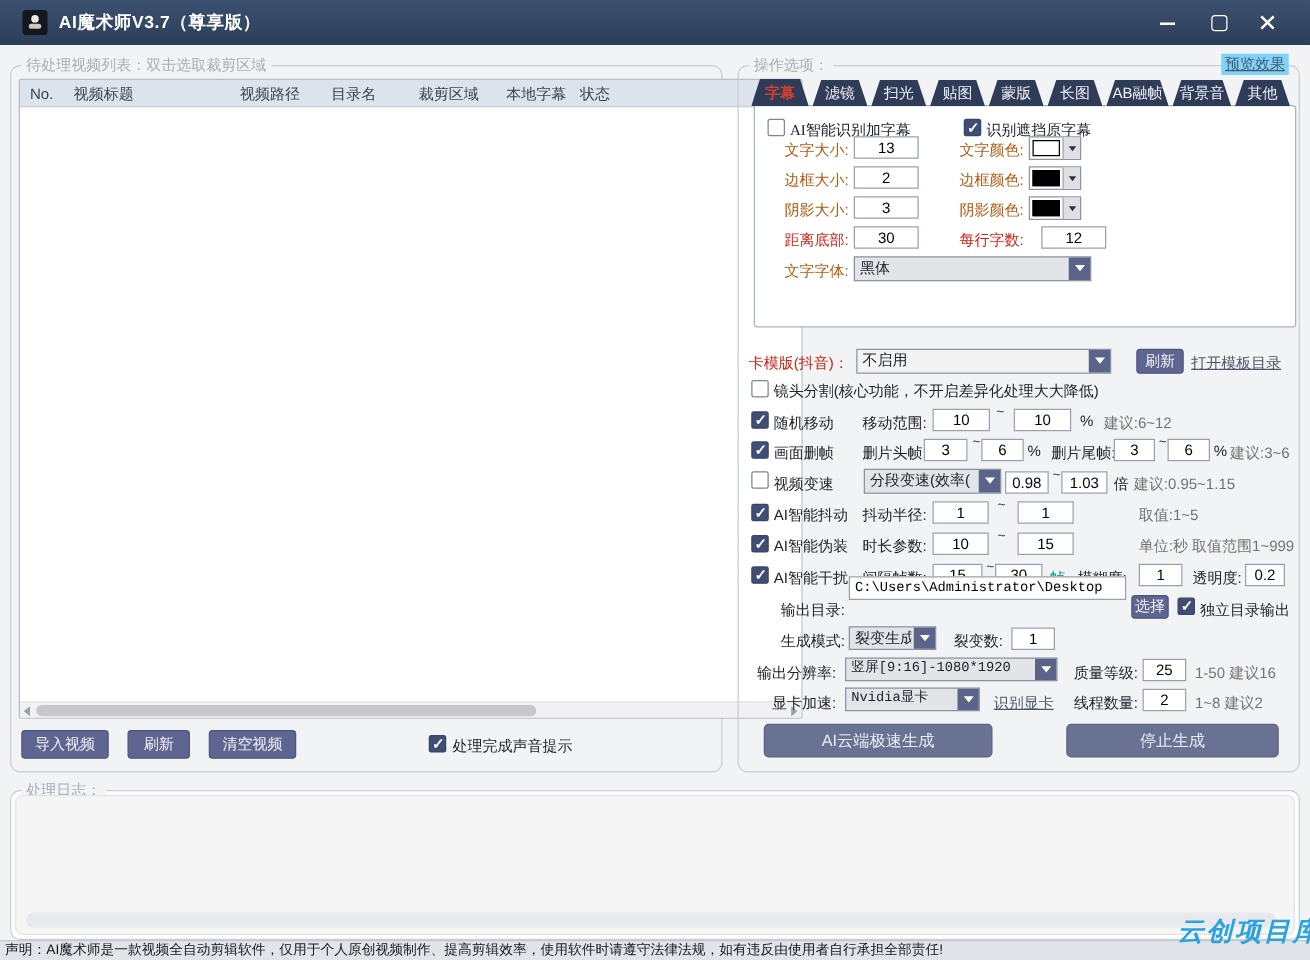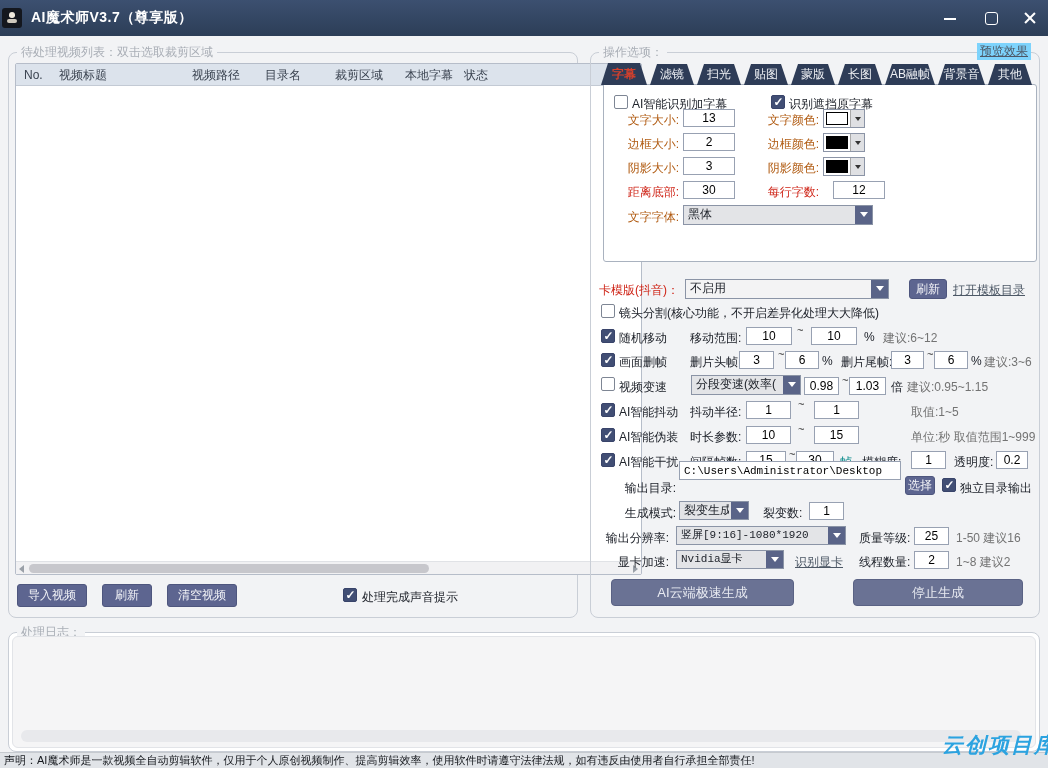--- a/index.html
+++ b/index.html
@@ -5,21 +5,21 @@
   * { box-sizing: border-box; }
   html,body { margin:0; padding:0; }
   body {
     width:1048px; height:768px; position:relative; overflow:hidden;
     background:#f2f3f5; font-family:"Liberation Sans", sans-serif; color:#20242c;
   }
   
   .titlebar {
     position:absolute; top:0; left:0; width:1048px; height:36px;
     background:linear-gradient(#3c5070,#2c3e57);
-    display:flex; align-items:center; padding:0 2px;
+    display:flex; align-items:center; padding:0 18px;
   }
   .app-icon { width:20px; height:20px; background:#14171e; border-radius:3px; margin-right:9px; position:relative; }
   .app-icon::before { content:""; position:absolute; left:7px; top:4px; width:6px; height:6px; background:#efe9dd; border-radius:50% 50% 45% 45%; }
   .app-icon::after  { content:""; position:absolute; left:5px; top:11px; width:10px; height:4px; background:#cfc9bd; border-radius:2px; }
   .title-text { color:#ffffff; font-weight:bold; font-size:14px; letter-spacing:0.5px; }
   .win-btns { margin-left:auto; display:flex; align-items:center; gap:24px; margin-right:8px; }
   .wb { width:16px; height:16px; position:relative; }
   .wb-min::after { content:""; position:absolute; left:2px; right:2px; top:8px; height:2px; background:#fff; }
   .wb-max::after { content:""; position:absolute; left:3px; top:2px; width:11px; height:11px; border:1.5px solid #fff; border-radius:3px; }
   .wb-close::before, .wb-close::after { content:""; position:absolute; left:1px; top:7px; width:14px; height:2px; background:#fff; }
@@ -135,21 +135,21 @@
     <div class="tab" style="width:44px;">贴图</div>
     <div class="tab" style="width:44px;">蒙版</div>
     <div class="tab" style="width:44px;">长图</div>
     <div class="tab" style="width:50px;">AB融帧</div>
     <div class="tab" style="width:47px;">背景音</div>
     <div class="tab" style="width:44px;">其他</div>
   </div>
   <div class="tabpage"></div>
 
   <span class="cbx" style="left:23px;top:42px;z-index:2;"></span>
-  <span class="lb" style="left:41px;top:43px;z-index:2;">AI智能识别加字幕</span>
+  <span class="lb" style="left:41px;top:43px;z-index:2;font-family:Liberation Serif, serif;">AI智能识别加字幕</span>
   <span class="cbx on" style="left:180px;top:42px;z-index:2;"></span>
   <span class="lb" style="left:198px;top:43px;z-index:2;">识别遮挡原字幕</span>
 
   <span class="lb o ra" style="left:8px;top:59px;width:80px;z-index:2;">文字大小:</span>
   <input class="inp" style="left: 92px; top: 56px; width: 52px; z-index: 2;" value="13">
   <span class="lb o ra" style="left:152px;top:59px;width:76px;z-index:2;">文字颜色:</span>
   <div class="clr" style="left:232px;top:56px;z-index:2;">
     <span class="sw" style="background: rgb(255, 255, 255);"></span>
     <span class="db"></span>
   </div>

